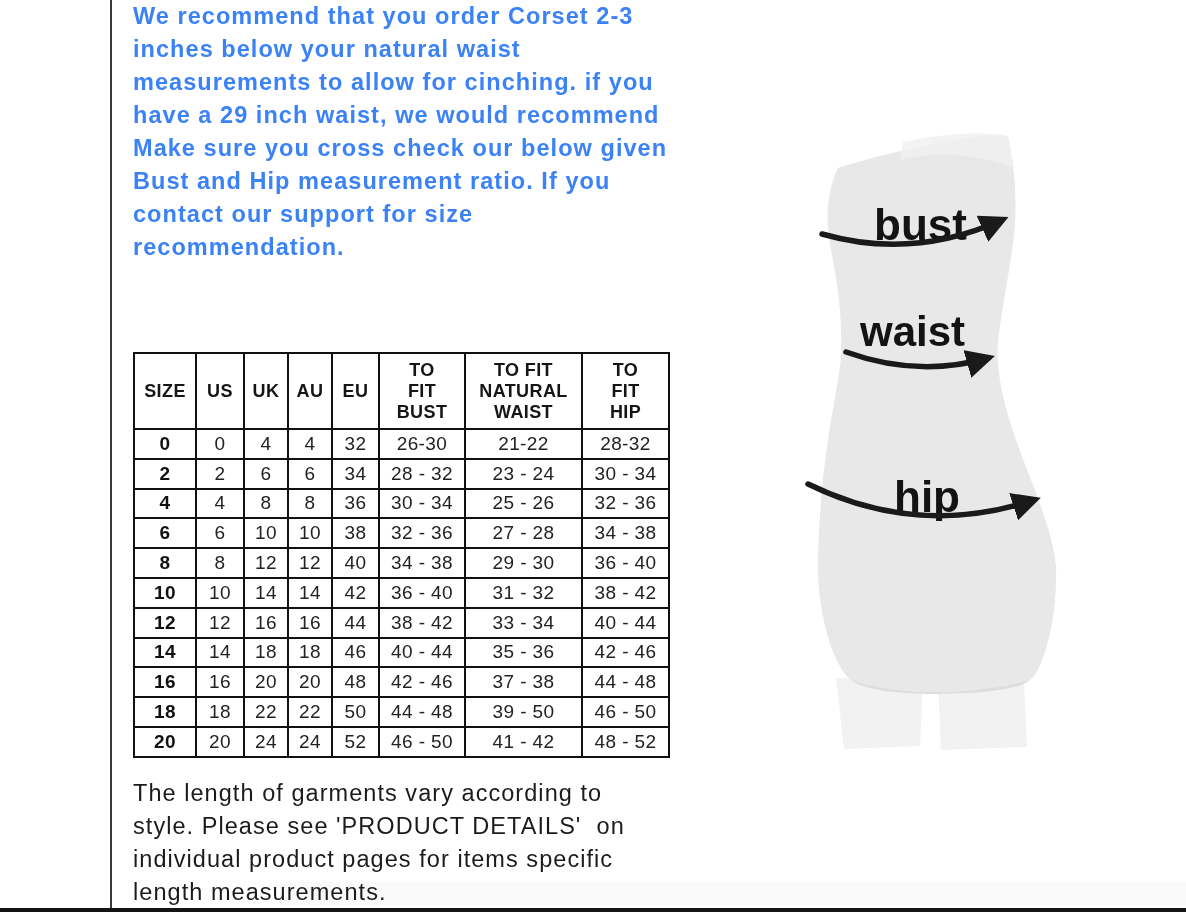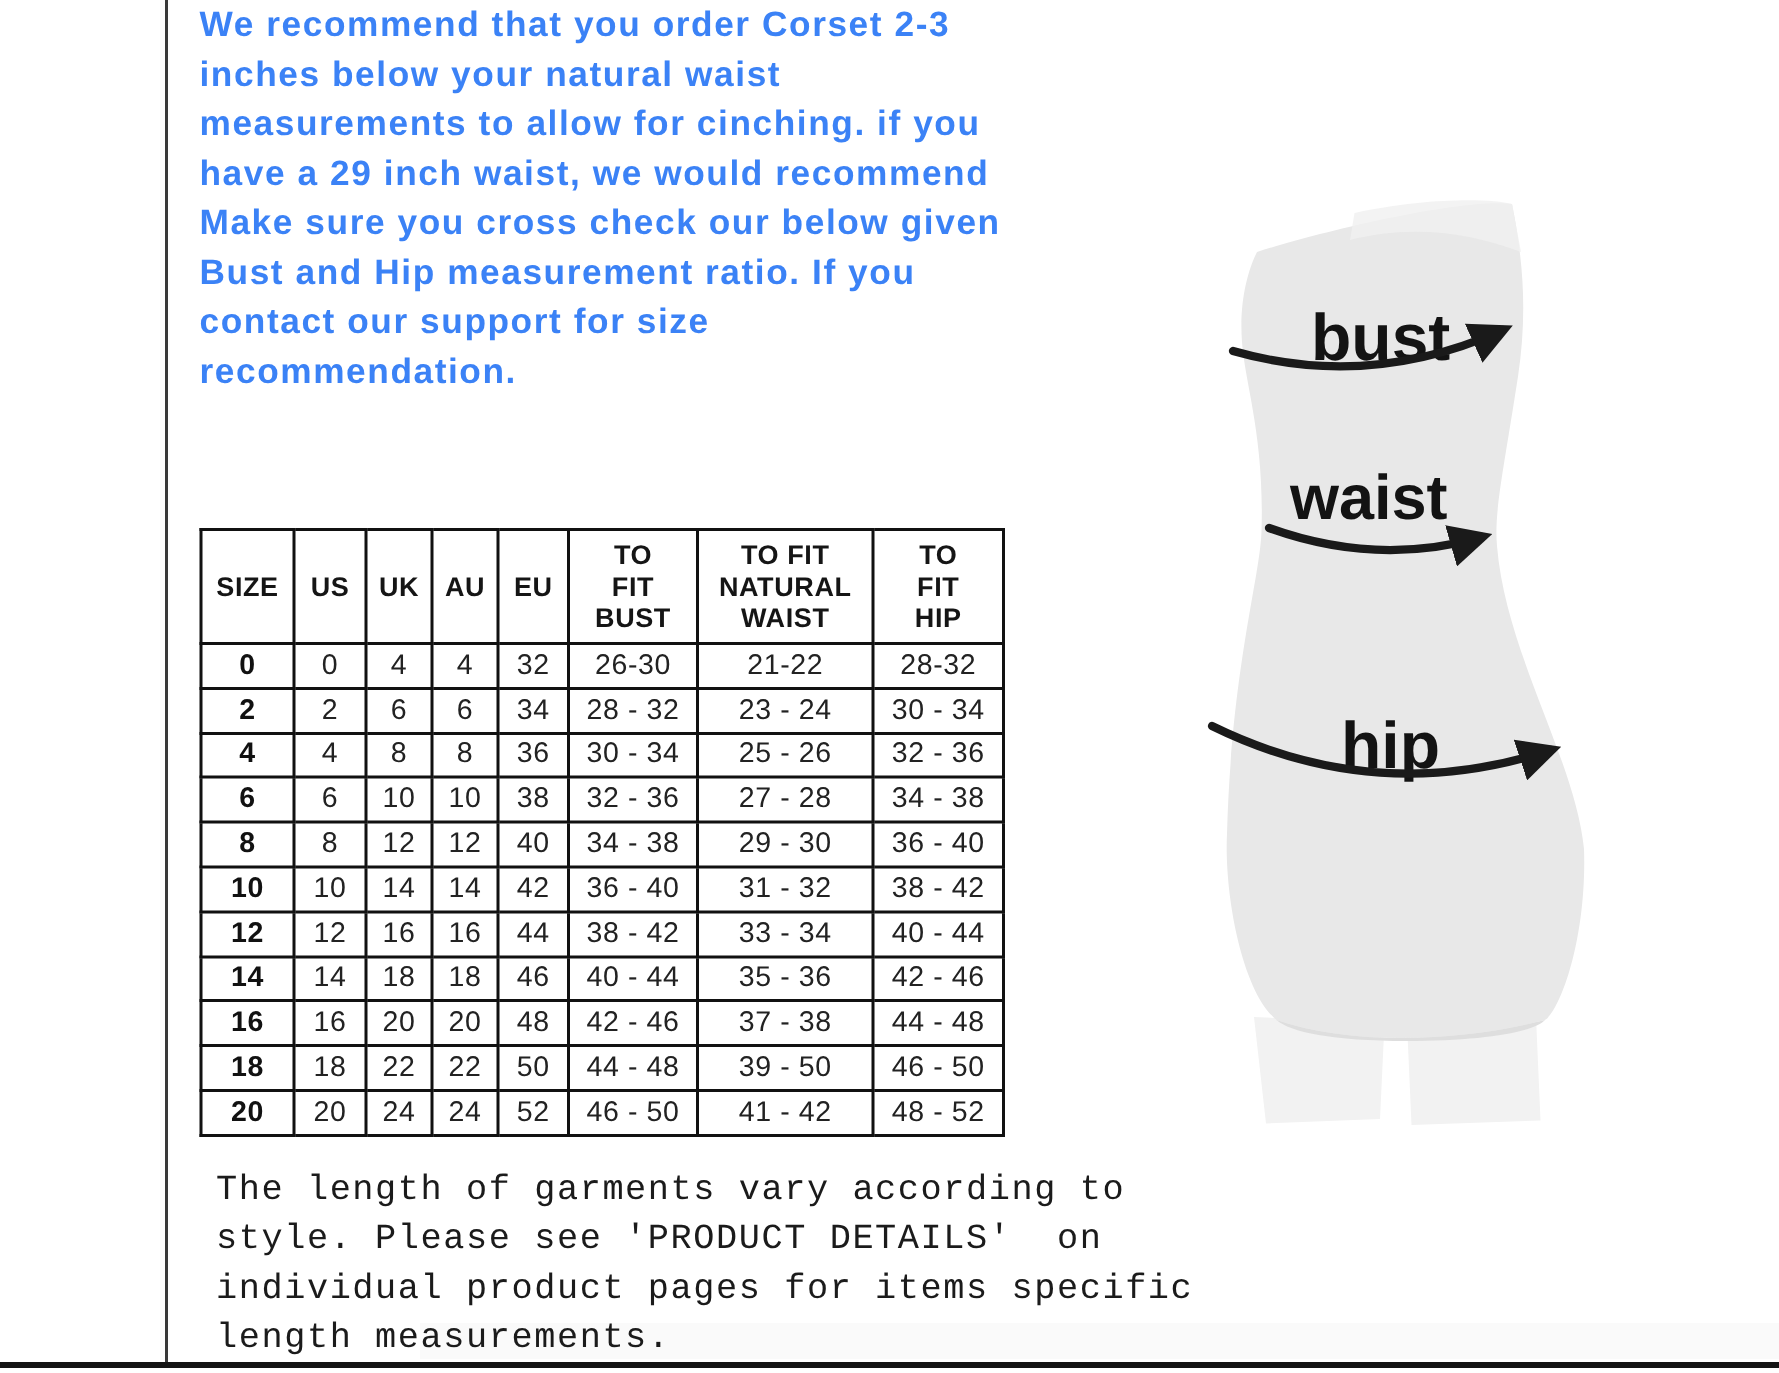--- a/index.html
+++ b/index.html
@@ -37,27 +37,26 @@
     width: 560px;
     font-size: 23.5px;
     line-height: 33px;
     letter-spacing: 1.05px;
     color: #3b82f6;
     font-weight: bold;
   }
   .intro div, .footer-note div { white-space: pre; }
   .footer-note {
     position: absolute;
-    left: 144px; top: 777px;
+    left: 133px; top: 777px;
     width: 560px;
     font-size: 23.5px;
     line-height: 33px;
     letter-spacing: 1.05px;
     color: #1b1b1b;
-    font-family: Liberation Mono, monospace;
   }
   table.size-table {
     position: absolute;
     left: 133px; top: 352px;
     width: 535px;
     border-collapse: collapse;
     table-layout: fixed;
     background: #ffffff;
   }
   table.size-table th, table.size-table td {

